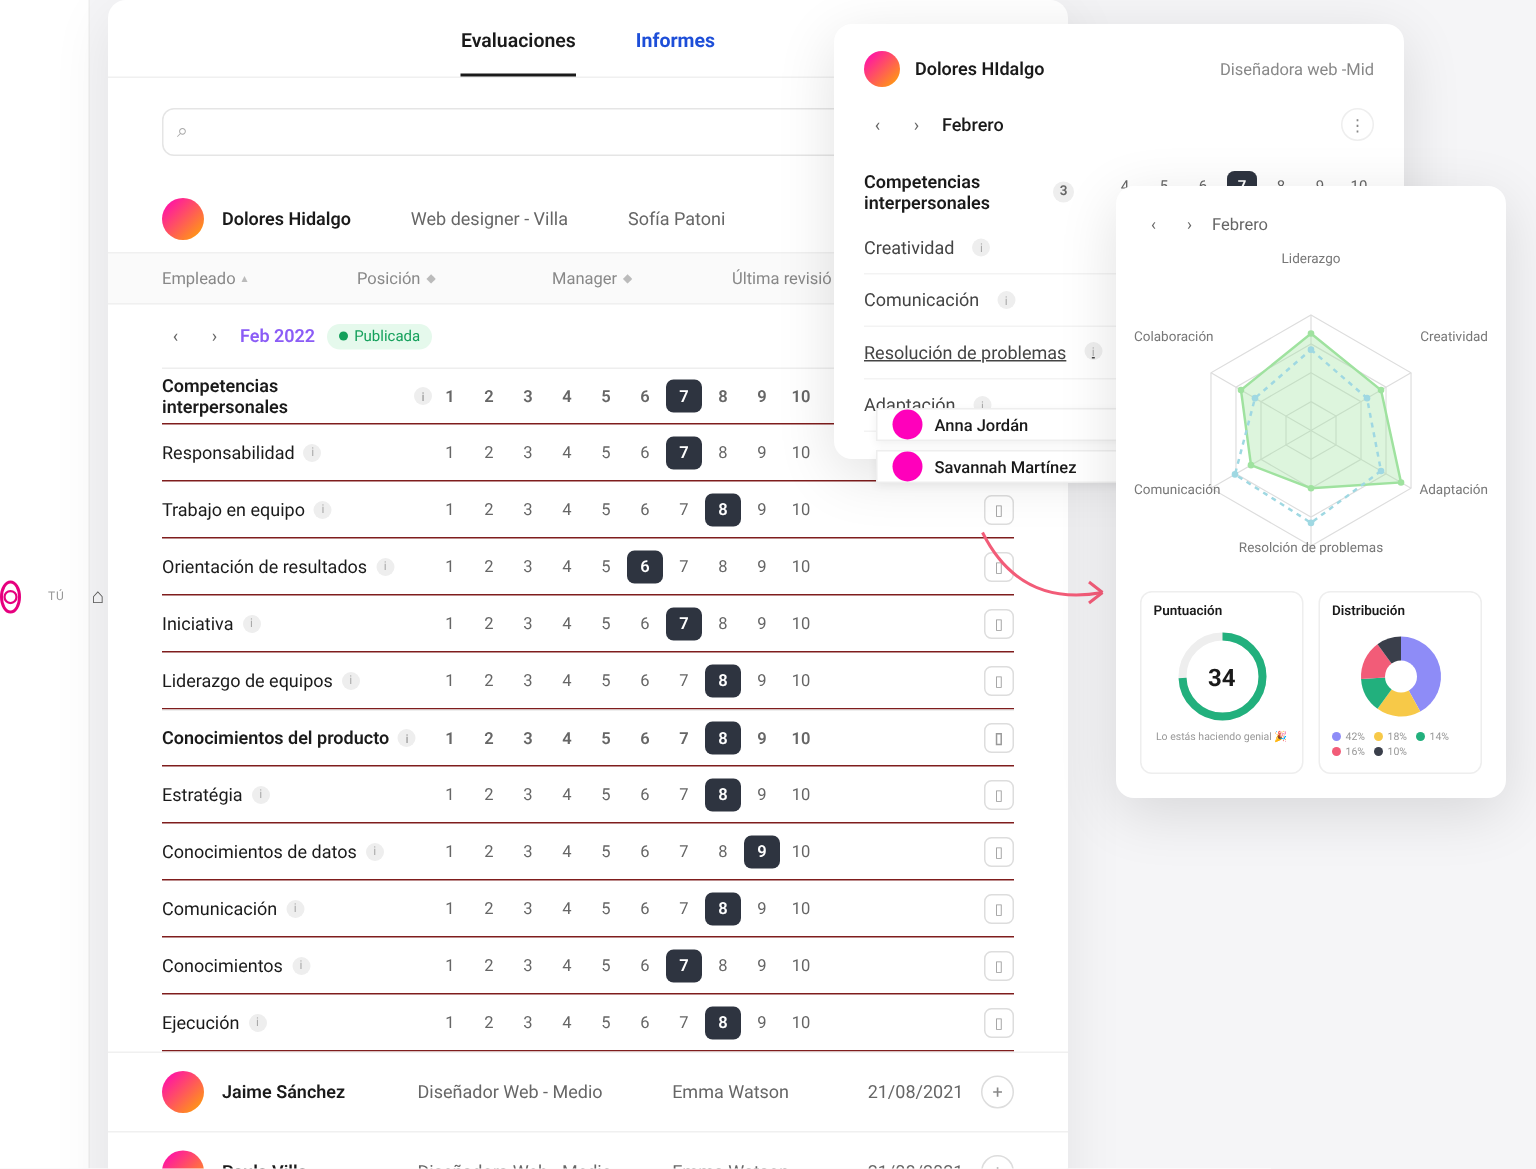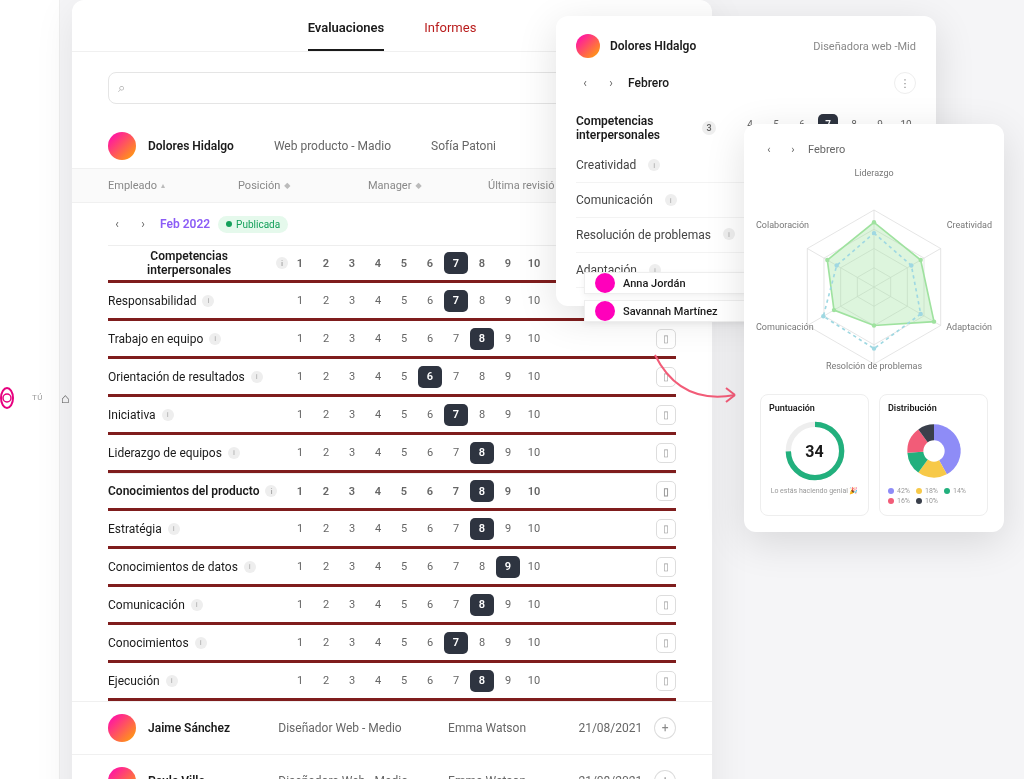--- a/index.html
+++ b/index.html
@@ -9,21 +9,21 @@
 .sidebar { position: absolute; left: 0; top: 0; bottom: 0; width: 60px; background: #fff; display: flex; flex-direction: row; align-items: center; padding-top: 16px; gap: 18px; border-right: 1px solid #eee; }
 .sidebar .avatar-tu { width: 22px; height: 22px; border-radius: 50%; border: 2px solid #e6007e; display:flex; align-items:center; justify-content:center; }
 .sidebar .tu-label { font-size: 8px; color: #999; letter-spacing: 0.5px; }
 .side-icon { width: 28px; height: 28px; display:flex; align-items:center; justify-content:center; color:#555; border-radius:6px; font-size:14px; cursor:pointer; }
 .side-icon.active { background:#1a1a1a; color:#fff; width:40px; position:relative; }
 .side-icon.active::after { content:'›'; position:absolute; right:4px; }
 
 
 .main { position:absolute; left:72px; top:0; width:640px; background:#fff; border-radius:12px; padding:0 0 20px 0; box-shadow:0 10px 40px rgba(0,0,0,0.08); }
 .top-tabs { display:flex; gap:40px; justify-content:center; padding:20px 0 0; border-bottom:1px solid #f0f0f0; }
-.top-tab { font-size:13px; color:#b91c1c; padding-bottom:14px; cursor:pointer; }
+.top-tab { font-size:13px; color:#1d4ed8; padding-bottom:14px; cursor:pointer;font-weight:bold; }
 .top-tab.active { color:#1a1a1a; font-weight:600; border-bottom:2px solid #1a1a1a; }
 
 .search-wrap { padding:20px 36px; }
 .search-input { width:100%; height:32px; border:1px solid #e5e5e5; border-radius:8px; padding-left:30px; font-size:13px; background:#fff; }
 .search-inner { position:relative; }
 .search-inner .mag { position:absolute; left:10px; top:8px; color:#aaa; font-size:13px; }
 
 .emp-row { display:flex; align-items:center; padding:8px 36px; gap:12px; font-size:12px; }
 .avatar { width:28px; height:28px; border-radius:50%; background:linear-gradient(135deg,#f0b,#fa0); flex-shrink:0; }
 .emp-name { font-weight:600; font-size:12px; }
@@ -39,21 +39,21 @@
 .col-h4 { flex:1; }
 .sort-caret { font-size:8px; color:#bbb; }
 
 .period-bar { display:flex; align-items:center; gap:8px; padding:12px 36px; font-size:12px; }
 .chev-btn { width:18px; height:18px; display:inline-flex; align-items:center; justify-content:center; color:#666; cursor:pointer; }
 .period-label { font-weight:600; color:#8b5cf6; }
 .pub-badge { background:#e5f9ec; color:#14a05b; font-size:10px; padding:3px 8px; border-radius:10px; display:inline-flex; align-items:center; gap:4px; }
 .pub-badge::before { content:''; width:6px; height:6px; background:#14a05b; border-radius:50%; }
 
 .score-section { padding:0 36px; }
-.score-row { display:flex; align-items:center; height:38px; border-bottom:3px solid #7f1d1d; font-size:12px;text-align:center; }
+.score-row { display:flex; align-items:center; height:38px; border-bottom:1px solid #7f1d1d; font-size:12px; }
 .score-row.heading { font-weight:600; border-top:1px solid #eee; }
 .score-label { width:180px; display:flex; align-items:center; gap:6px; }
 .info-dot { width:12px; height:12px; border-radius:50%; background:#eee; color:#aaa; font-size:8px; display:inline-flex; align-items:center; justify-content:center; }
 .score-cells { display:flex; gap:2px; flex:1; }
 .sc { width:24px; height:22px; display:flex; align-items:center; justify-content:center; font-size:11px; color:#666; border-radius:5px; }
 .sc.sel { background:#2e3440; color:#fff; font-weight:600; }
 .doc-icon { margin-left:auto; width:20px; height:20px; border:1px solid #ddd; border-radius:5px; display:flex; align-items:center; justify-content:center; color:#999; font-size:10px; }
 
 .other-emp { display:flex; align-items:center; padding:12px 36px; gap:12px; font-size:12px; border-top:1px solid #f0f0f0; }
 .other-emp .plus { width:22px; height:22px; border:1px solid #ddd; border-radius:50%; display:flex; align-items:center; justify-content:center; margin-left:auto; color:#888; }
@@ -145,21 +145,21 @@
   <div class="search-wrap">
     <div class="search-inner">
       <span class="mag">⌕</span>
       <input class="search-input" placeholder="" style="">
     </div>
   </div>
 
   <div class="emp-row">
     <div class="avatar"></div>
     <div class="emp-name">Dolores Hidalgo</div>
-    <div class="emp-pos" style="margin-left:28px;">Web producto - Madio</div>
+    <div class="emp-pos" style="margin-left:28px;">Web designer - Villa</div>
     <div class="emp-mgr" style="margin-left:28px;">Sofía Patoni</div>
     <div class="emp-date">21/08/2022</div>
   </div>
 
   <div class="col-headers">
     <div class="col-h1">
         <span>Empleado</span>
         <span class="sort-caret">▴</span>
       </div>
     <div class="col-h2">
@@ -474,21 +474,21 @@
         <span>3</span>
       </div>
       <div class="pp-comp-row">
         <span style="display:flex;align-items:center;gap:6px;">
           <span>Comunicación</span>
           <span class="info-dot">i</span>
         </span>
         <span>3</span>
       </div>
       <div class="pp-comp-row">
-        <span style="display:flex;gap:6px;">
+        <span style="display:flex;gap:6px;text-decoration:underline;">
           <span>Resolución de problemas</span>
           <span class="info-dot">i</span>
         </span>
         <span>3</span>
       </div>
       <div class="pp-comp-row">
         <span style="display:flex;align-items:center;gap:6px;">
           <span>Adaptación</span>
           <span class="info-dot">i</span>
         </span>

